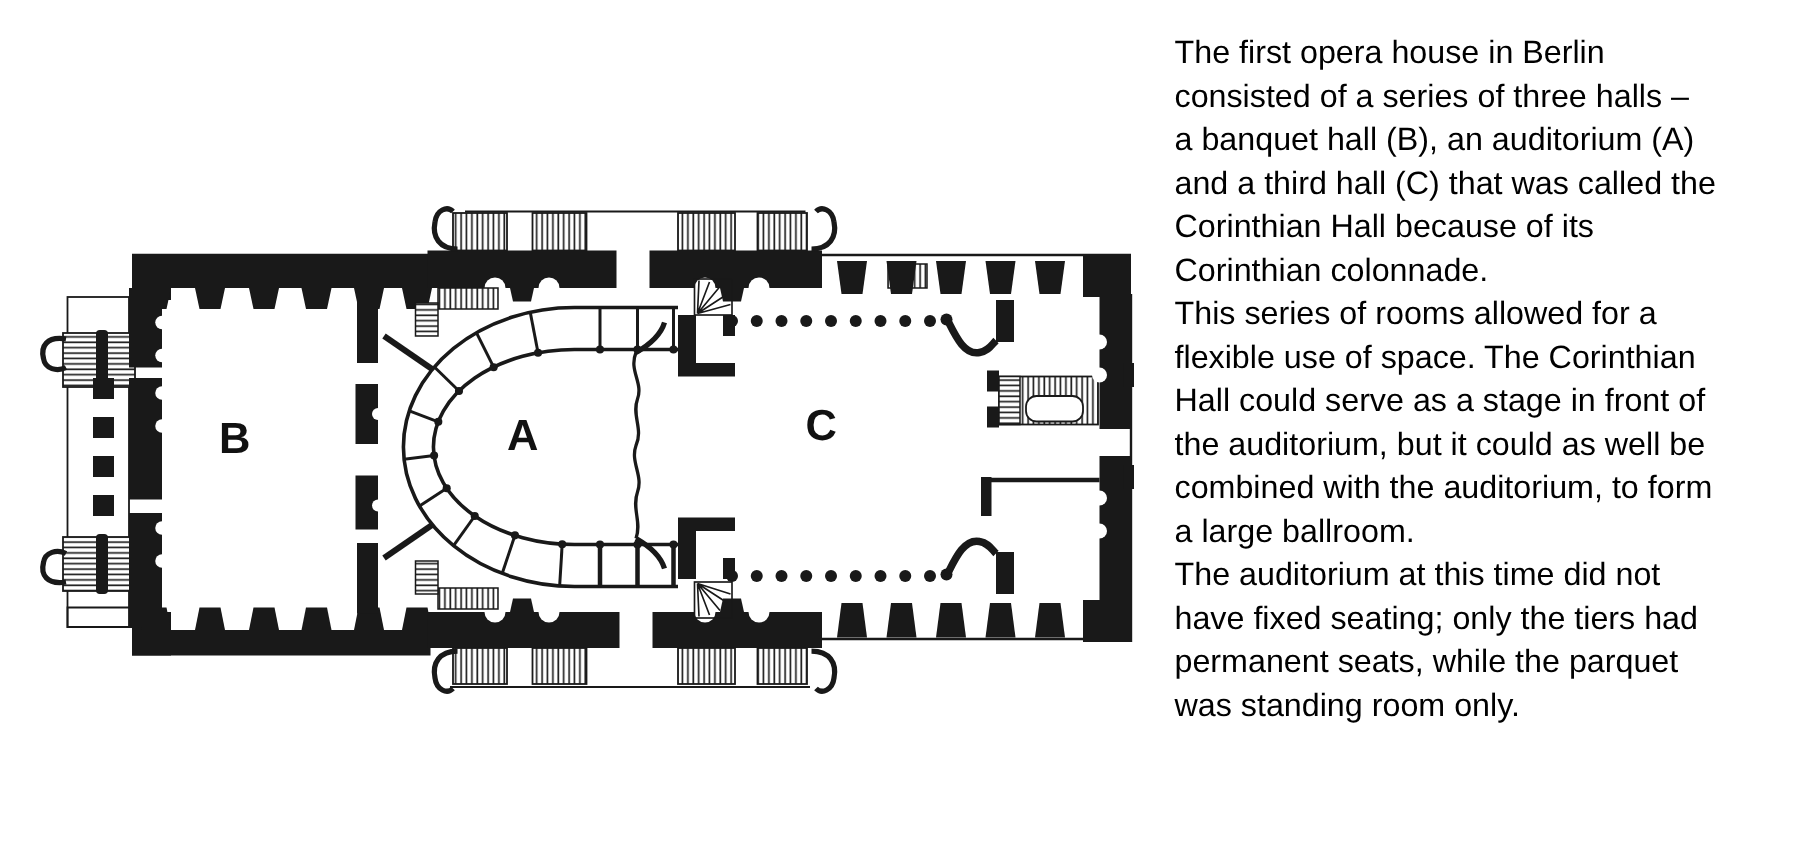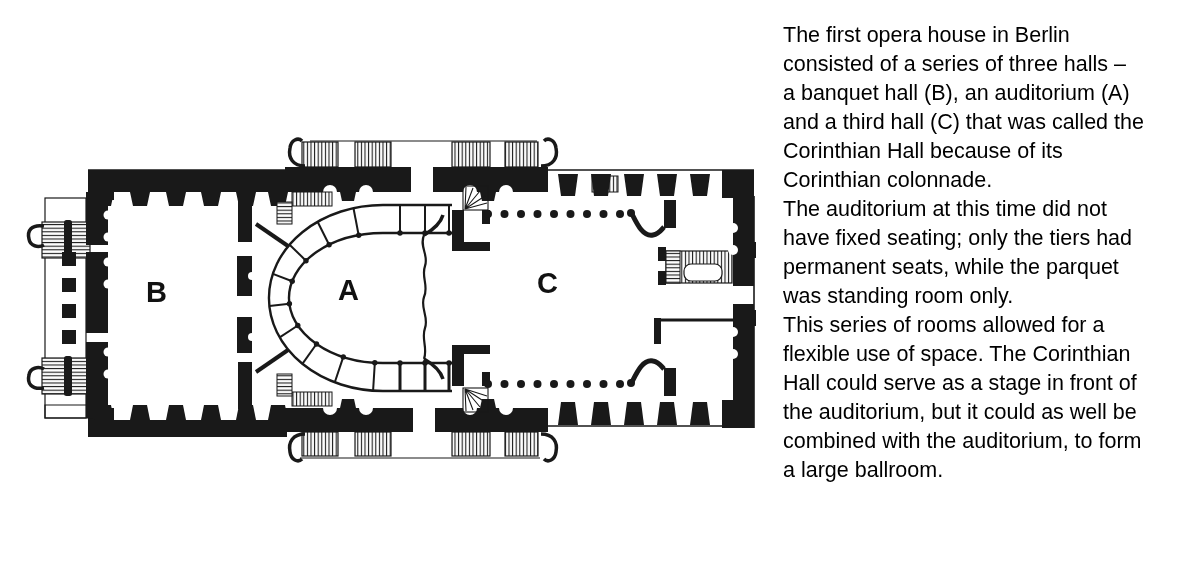--- a/index.html
+++ b/index.html
@@ -271,23 +271,23 @@
   </g>
 </svg>
 
 <div class="description">
   <p>The first opera house in Berlin
 consisted of a series of three halls –
 a banquet hall (B), an auditorium (A)
 and a third hall (C) that was called the
 Corinthian Hall because of its
 Corinthian colonnade.</p>
-  <p>The auditorium at this time did not
-have fixed seating; only the tiers had
-permanent seats, while the parquet
-was standing room only.</p>
   <p>This series of rooms allowed for a
 flexible use of space. The Corinthian
 Hall could serve as a stage in front of
 the auditorium, but it could as well be
 combined with the auditorium, to form
 a large ballroom.</p>
+  <p>The auditorium at this time did not
+have fixed seating; only the tiers had
+permanent seats, while the parquet
+was standing room only.</p>
 </div>
 
 </body></html>

